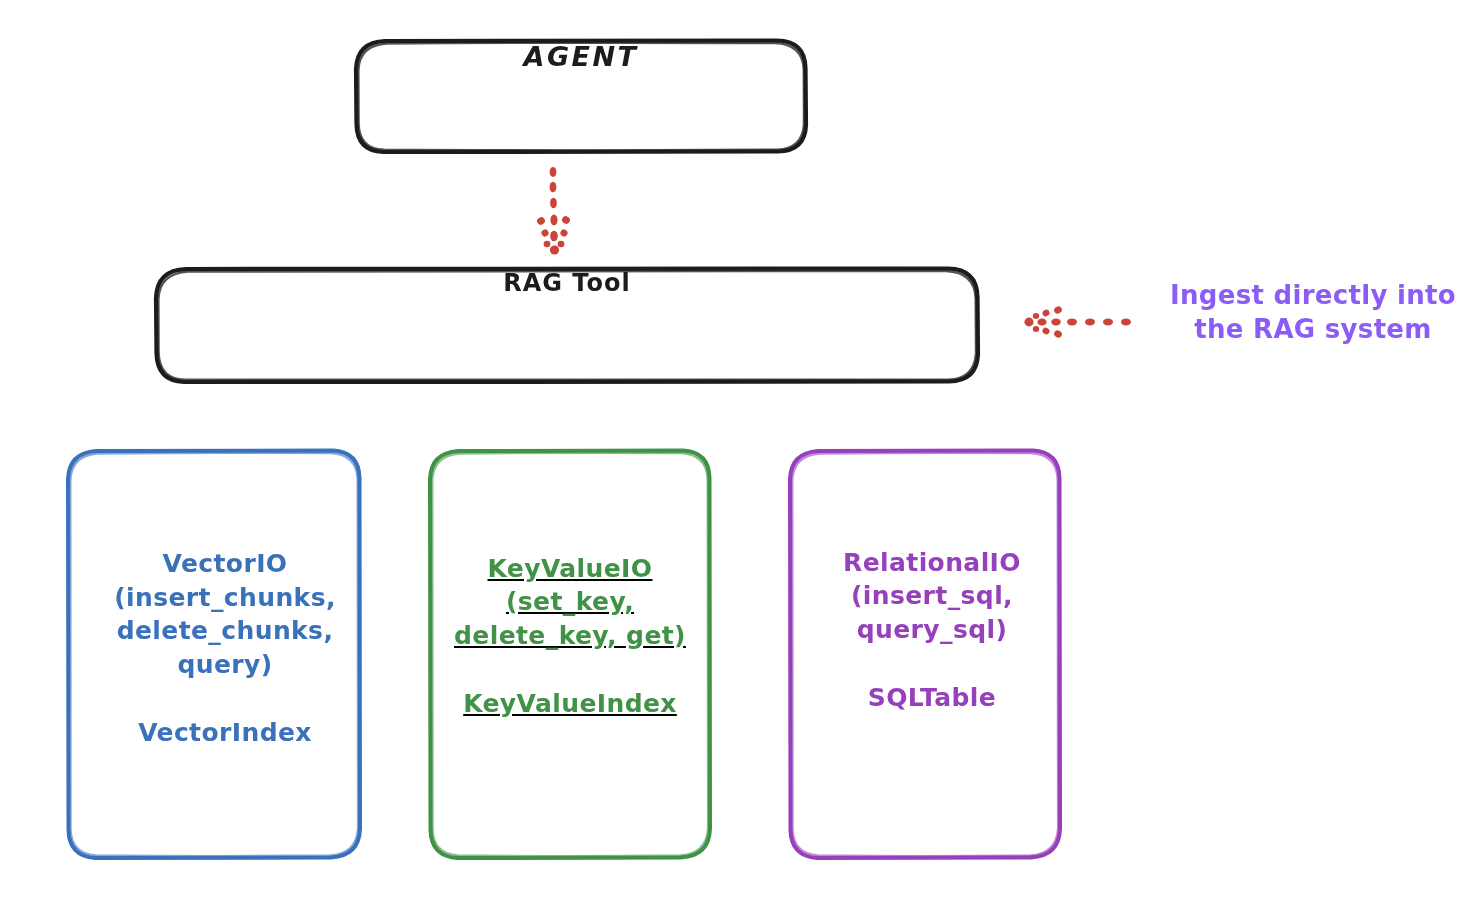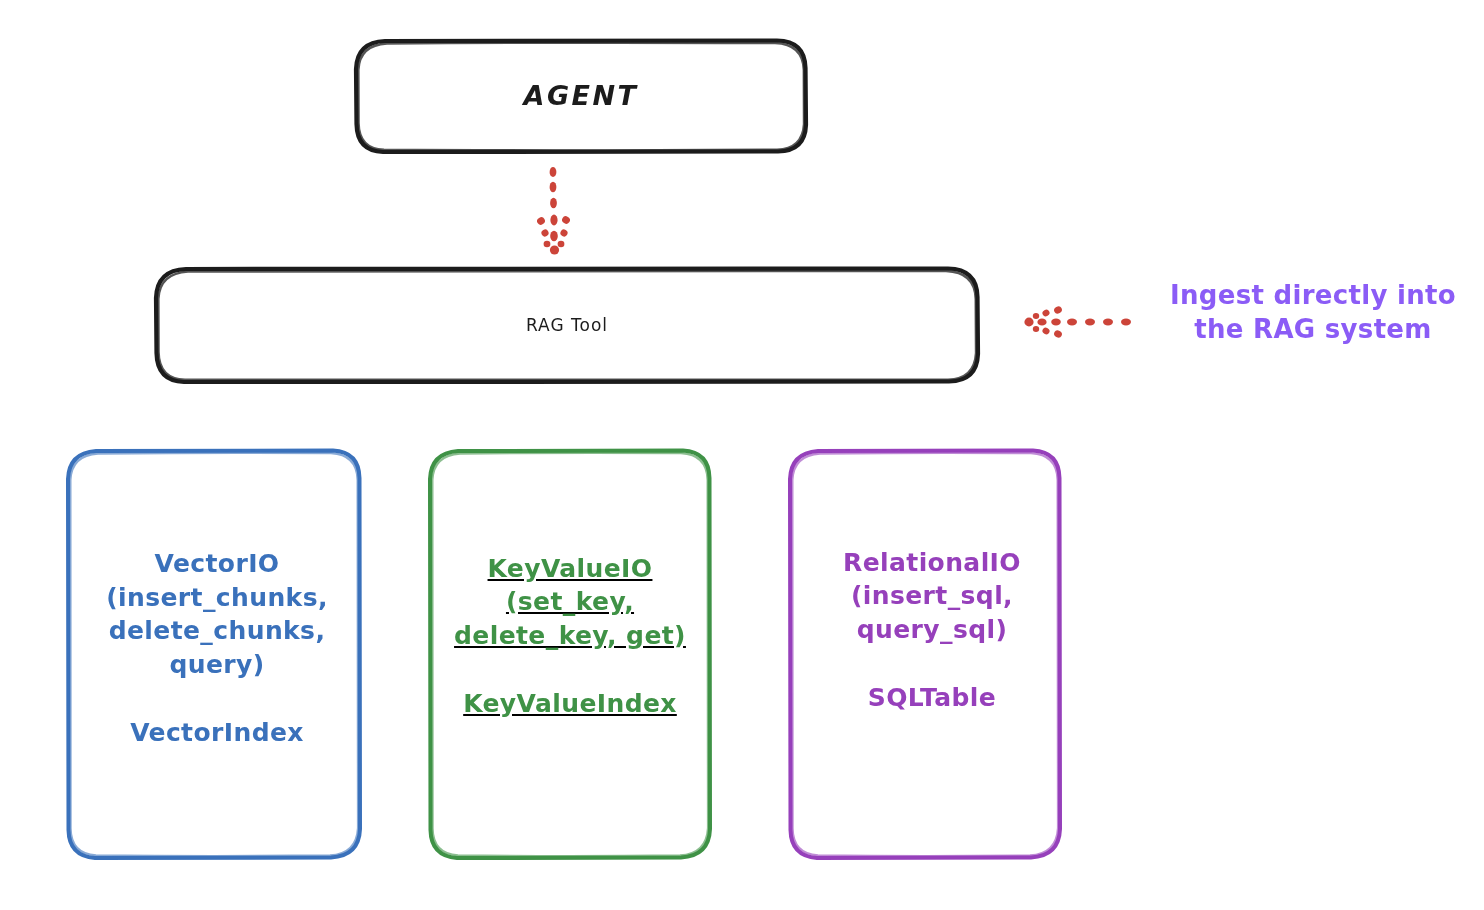--- a/index.html
+++ b/index.html
@@ -18,21 +18,21 @@
   #canvas {
     position: absolute;
     left: 0; top: 0;
     width: 1484px;
     height: 910px;
   }
 
   .node {
     position: absolute;
     display: flex;
-    align-items: center;
+    align-items: flex-start;
     justify-content: center;
     text-align: center;
     box-sizing: border-box;
     pointer-events: auto;
   }
 
   .node-label {
     white-space: pre-line;
     line-height: 1.28;
     letter-spacing: 0.4px;
@@ -52,31 +52,31 @@
     color: #1c1c1c;
   }
 
   
   #ragtool-node {
     left: 156px; top: 268px;
     width: 822px; height: 115px;
   }
   #ragtool-node .node-label {
     font-family: "DejaVu Sans", sans-serif;
-    font-weight: 400;
-    font-size: 17px;
+    font-weight: 700;
+    font-size: 24px;
     letter-spacing: 1px;
     color: #1c1c1c;
   }
 
   
   .leaf {
     padding: 0 14px;
   }
-  #vectorio-node  { left: 71px;  top: 450px; width: 292px; height: 408px; border-radius: 15px; }
+  #vectorio-node  { left: 79px;  top: 450px; width: 292px; height: 408px; border-radius: 15px; }
   #keyvalueio-node{ left: 430px; top: 450px; width: 280px; height: 408px; }
   #relationalio-node { left: 790px; top: 450px; width: 270px; height: 408px; padding-left: 28px; }
 
   .leaf .node-label {
     font-size: 25px;
     font-weight: 600;
     line-height: 1.35;
   }
   #vectorio-node .node-label     { color: #3a71bb; }
   #keyvalueio-node .node-label   { color: #3f9246; }

